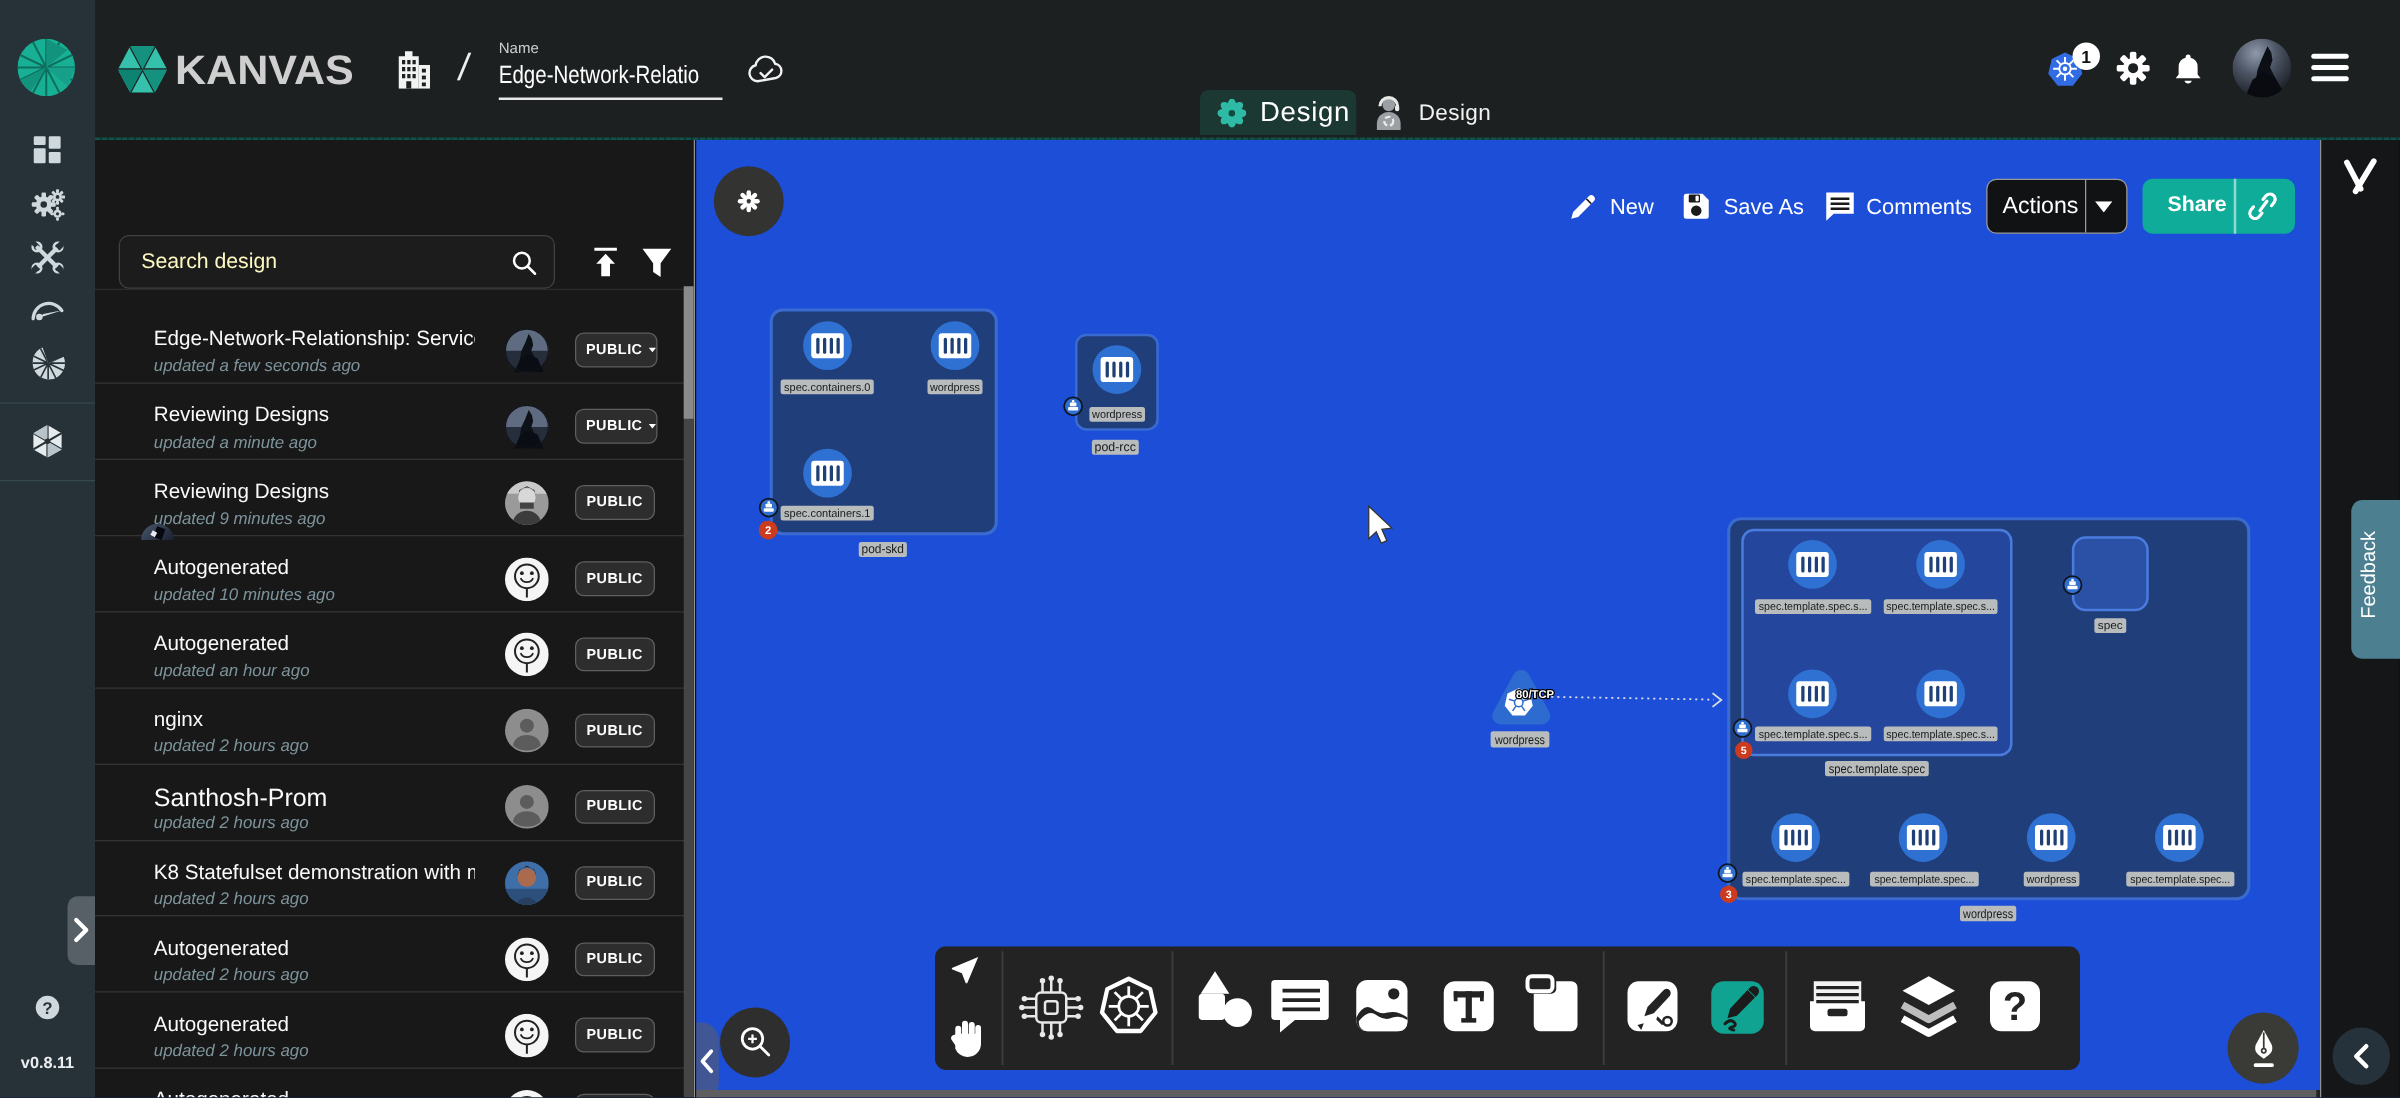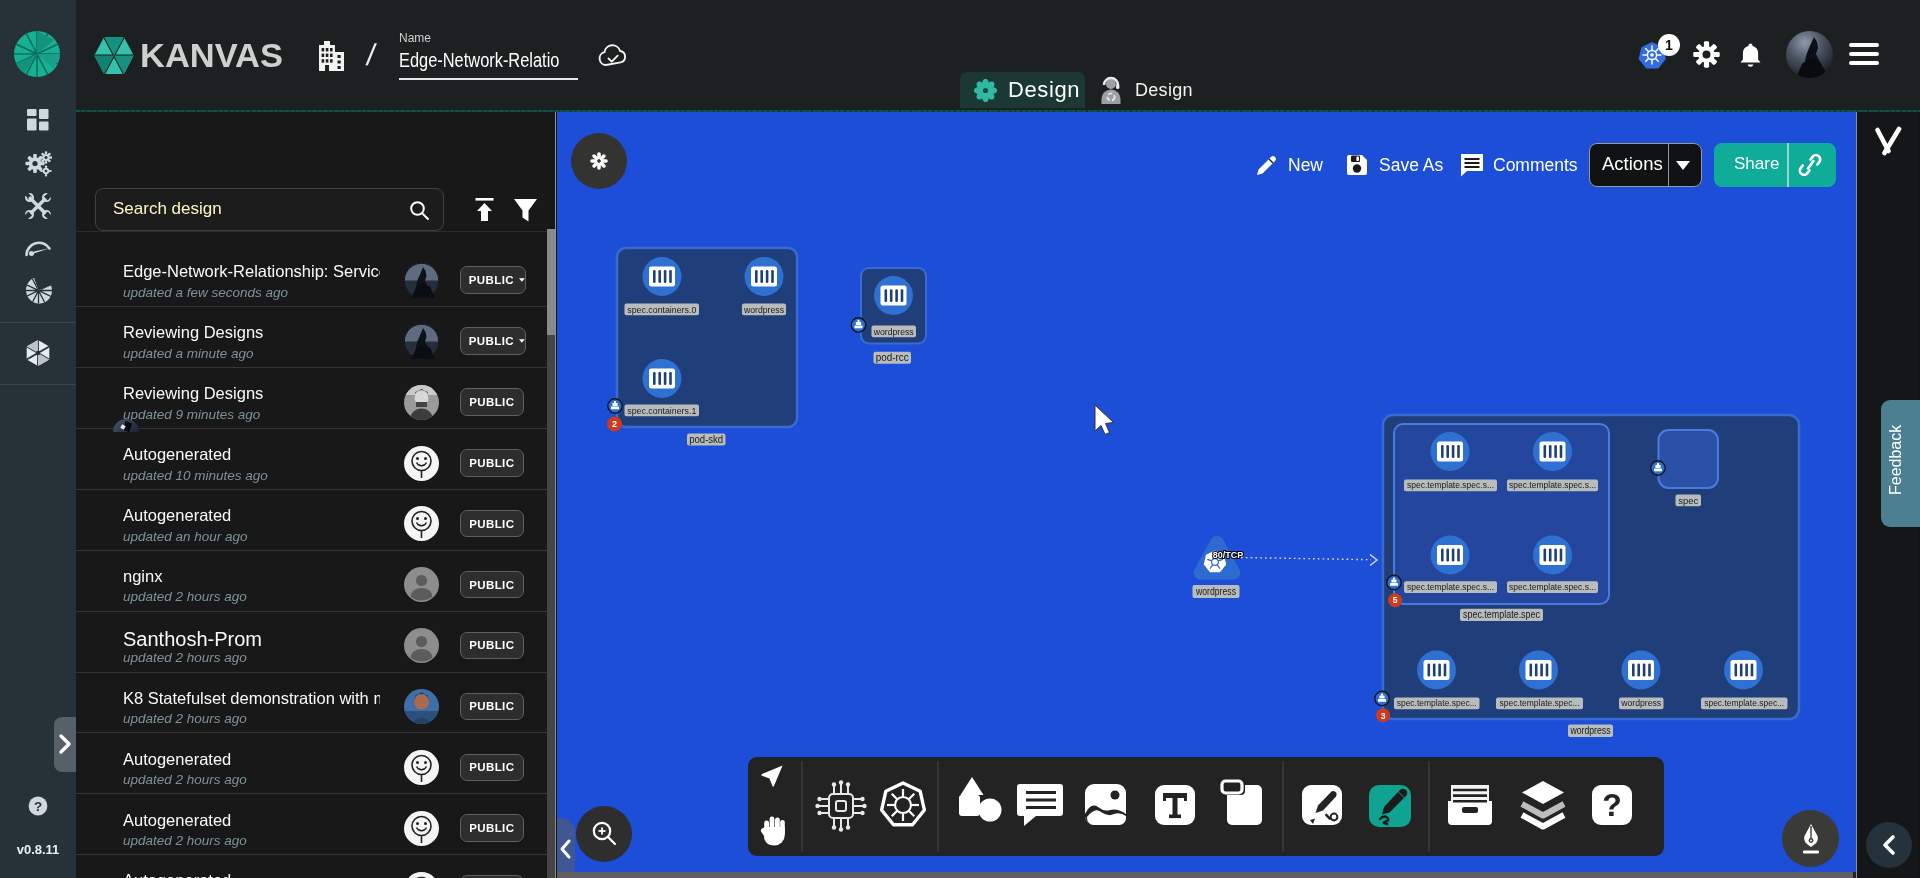--- a/index.html
+++ b/index.html
@@ -218,21 +218,21 @@
     </svg>
     <div class="abs" style="left:936px;top:43px;color:#fff;font-size:17.5px">Comments</div>
     <div class="abs" style="left:1032px;top:31px;width:113px;height:44px;border:1px solid #9a9a9a;border-radius:8px;background:#111213">
       <span style="position:absolute;left:12px;top:9px;color:#fff;font-size:18.5px">Actions</span>
       <div style="position:absolute;left:78px;top:0;width:1px;height:42px;background:#9a9a9a"></div>
       <svg style="position:absolute;left:86px;top:17px" width="14" height="9" viewBox="0 0 14 9">
           <path d="M0 0 L14 0 L7 9 Z" fill="#fff"></path>
         </svg>
     </div>
     <div class="abs" style="left:1157px;top:31px;width:122px;height:44px;border-radius:8px;background:#0eac99">
-      <span style="position:absolute;left:20px;top:11px;color:#fff;font-size:17px;font-weight:normal">Share</span>
+      <span style="position:absolute;left:20px;top:11px;color:#fff;font-size:17px;font-weight:bold">Share</span>
       <div style="position:absolute;left:73px;top:0;width:1.5px;height:44px;background:rgba(255,255,255,0.55)"></div>
       <svg style="position:absolute;left:84px;top:11px" width="24" height="22" viewBox="0 0 24 22">
         <g stroke="#fff" stroke-width="2.6" fill="none" stroke-linecap="round">
           <path d="M10 14.5 L15.5 7"></path>
           <path d="M12.5 5.5 l2 -2.6 a4.2 4.2 0 0 1 6.8 5 l-2 2.6"></path>
           <path d="M11.5 16.5 l-2 2.6 a4.2 4.2 0 0 1 -6.8 -5 l2 -2.6"></path>
         </g>
       </svg>
     </div>
 

